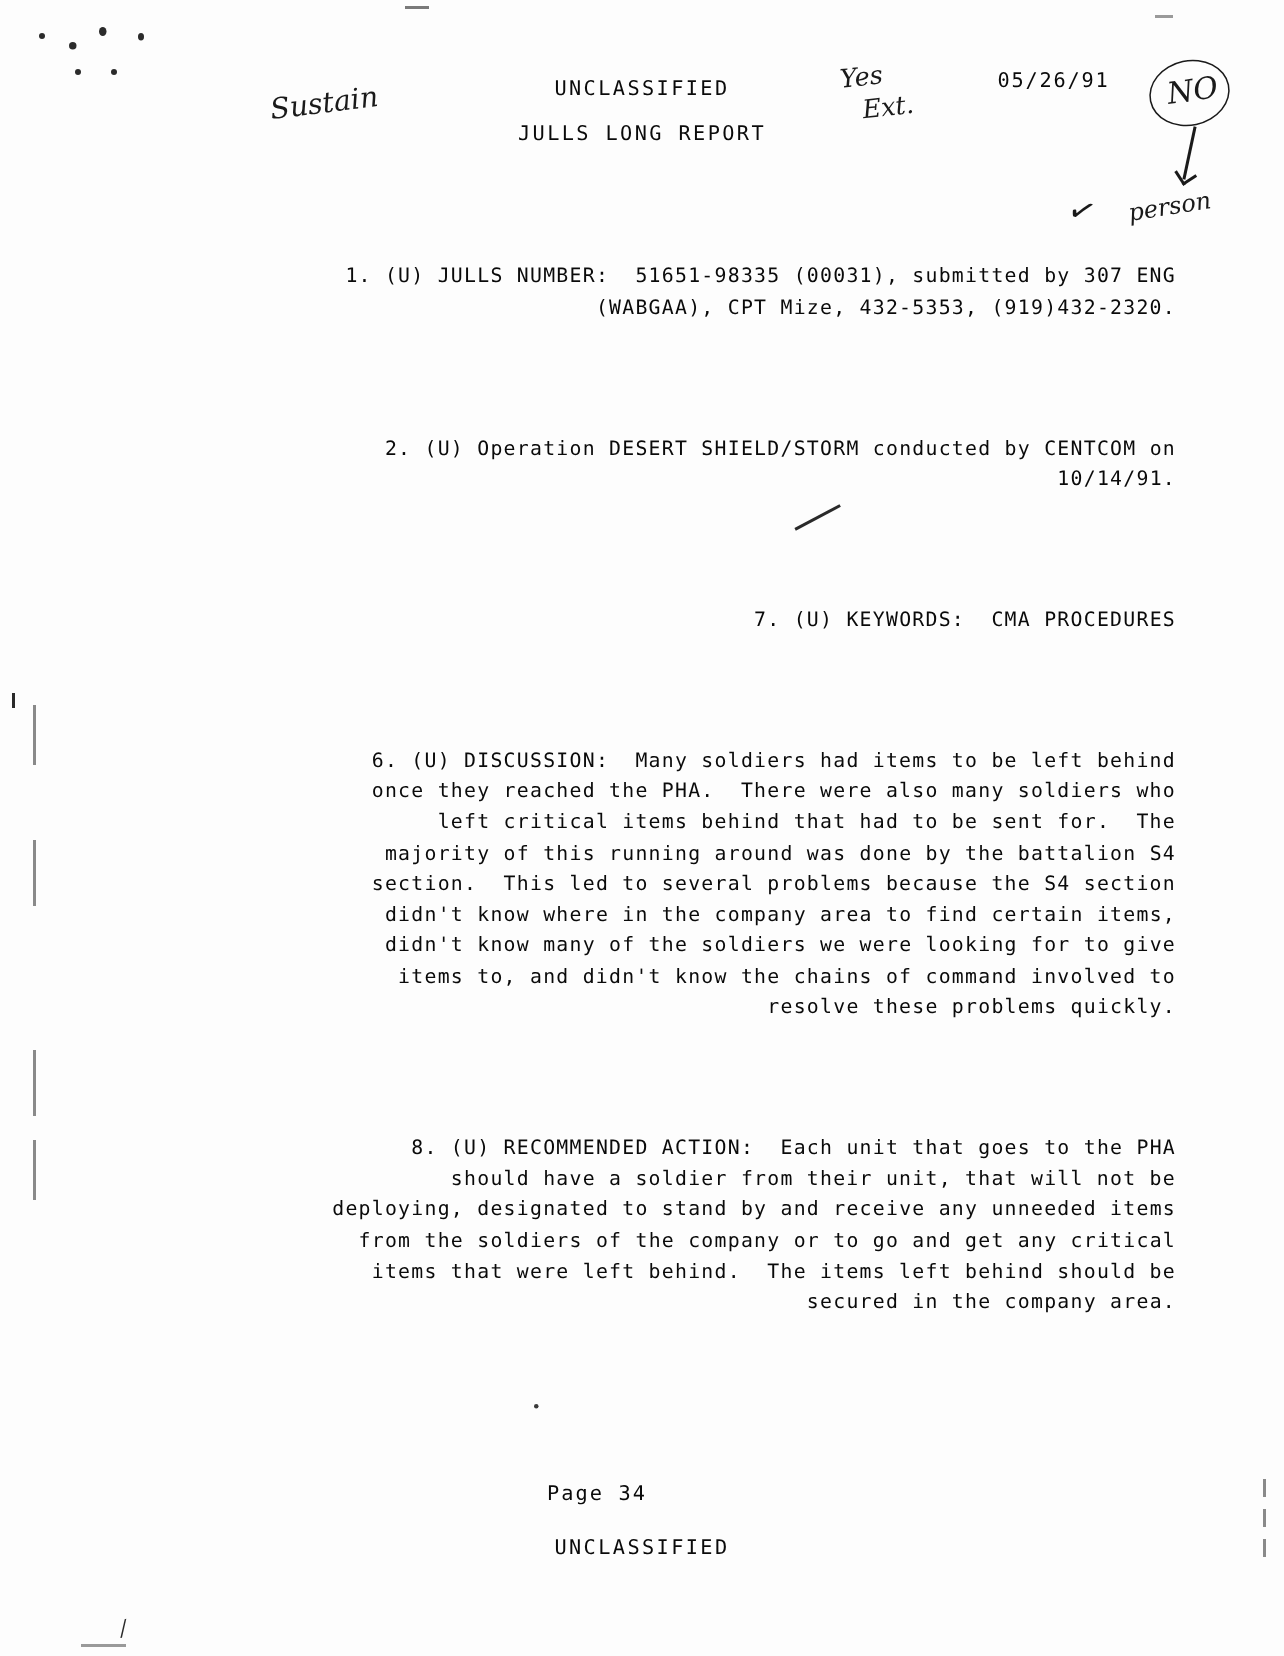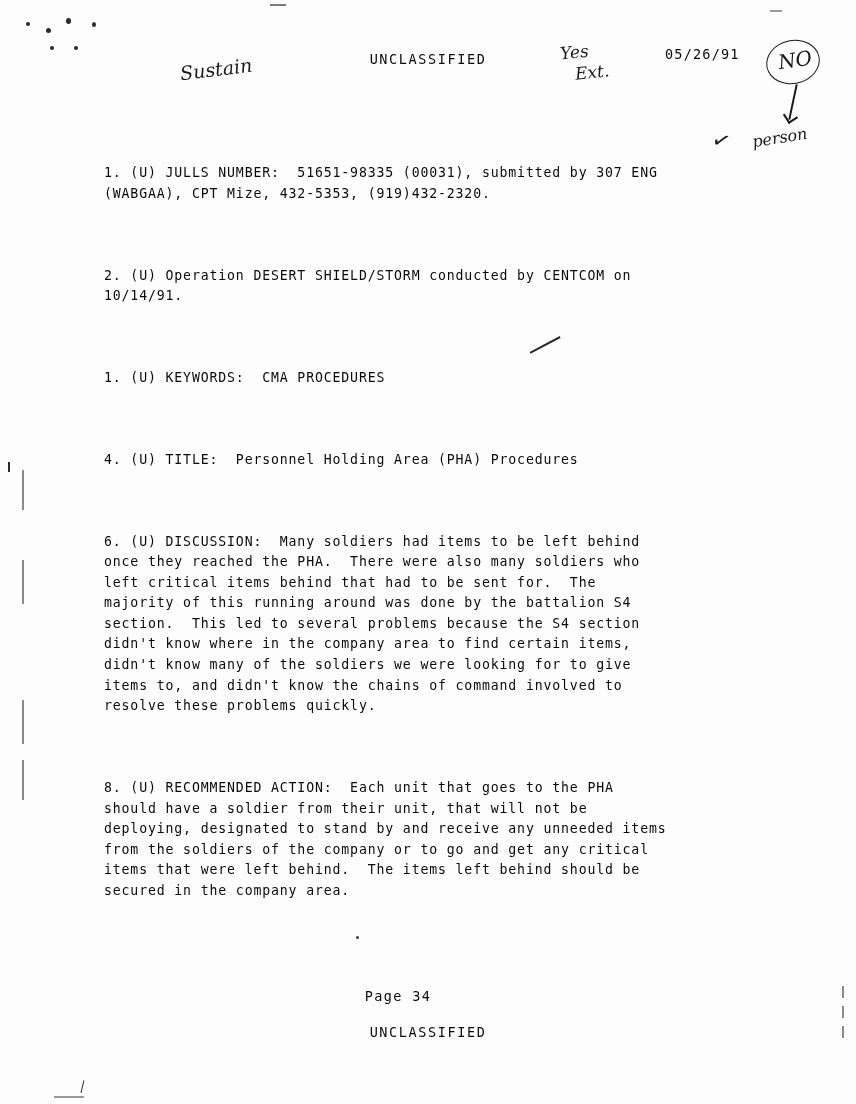--- a/index.html
+++ b/index.html
@@ -56,22 +56,23 @@
     position: absolute;
     left: 104px;
     top: 122px;
     width: 680px;
     font-size: 13.2px;
     line-height: 20.6px;
     letter-spacing: 0.85px;
     white-space: pre-wrap;
   }
   .para {
-    margin: 0 0 20px 0;
+    margin: 12px 0 20px 0;
     white-space: pre-wrap;
+    text-align: right;
   }
 
   .footer-page {
     position: absolute;
     left: 0;
     top: 988px;
     width: 796px;
     text-align: center;
     font-size: 13.5px;
     letter-spacing: 1.4px;
@@ -255,42 +256,42 @@
   <div class="margin-dashes" style="top:470px; height:40px;"></div>
   <div class="margin-dashes" style="top:560px; height:44px;"></div>
   <div class="margin-dashes" style="top:700px; height:44px;"></div>
   <div class="margin-dashes" style="top:760px; height:40px;"></div>
   <div class="right-dotcol" style="top:986px; height:12px;"></div>
   <div class="right-dotcol" style="top:1006px; height:12px;"></div>
   <div class="right-dotcol" style="top:1026px; height:12px;"></div>
 
   <div class="header-block">
     <div class="header-line">UNCLASSIFIED</div>
+    <div class="header-line">JULLS LONG REPORT</div>
   </div>
 
   <div class="date-stamp">05/26/91</div>
 
   <div class="hand" id="hand-sustains">Sustain</div>
   <div class="hand" id="hand-yes">Yes</div>
   <div class="hand" id="hand-ext">Ext.</div>
   <div id="hand-no-circle"></div>
   <div class="hand" id="hand-no">NO</div>
   <div class="hand-arrow"></div>
   <div id="hand-check">✓</div>
   <div class="hand" id="hand-person">person</div>
   <div id="hand-slash"></div>
   <div id="hand-tick-left">/</div>
 
   <div class="body-text">
     <p class="para">1. (U) JULLS NUMBER:  51651-98335 (00031), submitted by 307 ENG
 (WABGAA), CPT Mize, 432-5353, (919)432-2320.</p>
     <p class="para">2. (U) Operation DESERT SHIELD/STORM conducted by CENTCOM on
 10/14/91.</p>
-    <p class="para">1. (U) KEYWORDS:  CMA PROCEDURES</p>
-    <p class="para">4. (U) TITLE:  Personnel Holding Area (PHA) Procedures</p>
+    <p class="para">7. (U) KEYWORDS:  CMA PROCEDURES</p>
     <p class="para">6. (U) DISCUSSION:  Many soldiers had items to be left behind
 once they reached the PHA.  There were also many soldiers who
 left critical items behind that had to be sent for.  The
 majority of this running around was done by the battalion S4
 section.  This led to several problems because the S4 section
 didn't know where in the company area to find certain items,
 didn't know many of the soldiers we were looking for to give
 items to, and didn't know the chains of command involved to
 resolve these problems quickly.</p>
     <p class="para">8. (U) RECOMMENDED ACTION:  Each unit that goes to the PHA

